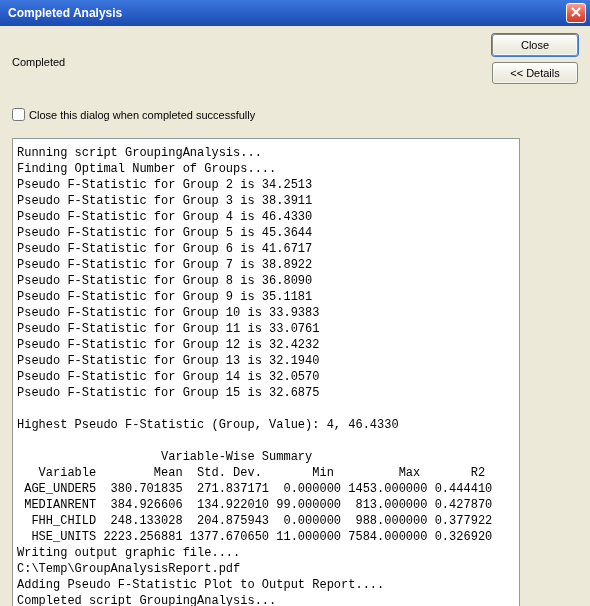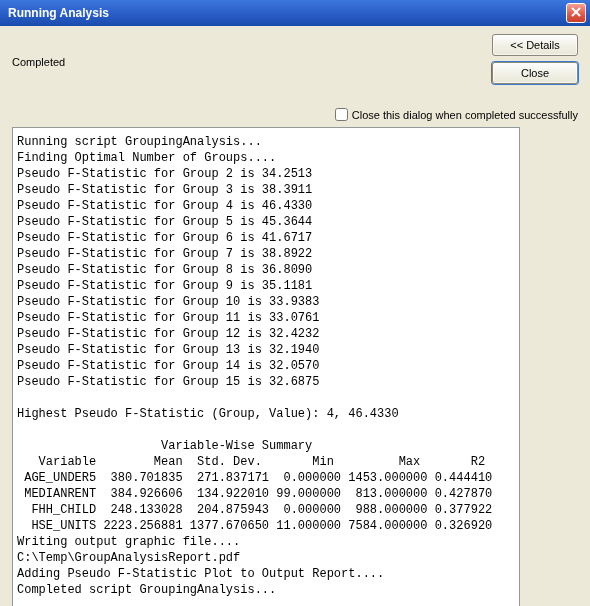--- a/index.html
+++ b/index.html
@@ -66,24 +66,23 @@
       cursor: default;
       box-shadow: inset 0 0 0 1px rgba(255,255,255,0.6);
     }
     .btn-close {
       box-shadow: 0 0 0 1px #3d7bce, inset 0 0 0 1px rgba(255,255,255,0.6);
     }
     .checkbox-row {
       display: flex;
       align-items: center;
       gap: 4px;
-      margin-bottom: 6px;
+      margin-bottom: 17px;
       font-size: 11px;
       color: #000;
-      justify-content: flex-end;
     }
     .checkbox-row input[type="checkbox"] {
       width: 13px;
       height: 13px;
     }
     .log-panel {
       border: 1px solid #919b9c;
       background: #fff;
       width: 508px;
       height: 483px;
@@ -95,36 +94,36 @@
       font-size: 12px;
       line-height: 16px;
       color: #000;
       white-space: pre;
     }
   </style>
 </head>
 <body>
 
 <div class="titlebar">
-  <span class="titlebar-title">Running Analysis</span>
+  <span class="titlebar-title">Completed Analysis</span>
   <div class="close-x">
     <span>
       <svg viewBox="0 0 10 10">
           <path d="M1 1 L9 9 M9 1 L1 9" stroke="#fff" stroke-width="2" fill="none"></path>
         </svg>
     </span>
   </div>
 </div>
 
 <div class="content">
   <div class="top-row">
     <div class="status-text">Completed</div>
     <div class="buttons">
+      <button class="btn btn-close">Close</button>
       <button class="btn">&lt;&lt; Details</button>
-      <button class="btn btn-close">Close</button>
     </div>
   </div>
 
   <label class="checkbox-row">
     <input type="checkbox" style="">
     <span>Close this dialog when completed successfully</span>
   </label>
 
   <div class="log-panel">
     <pre id="log-pre">Running script GroupingAnalysis...

